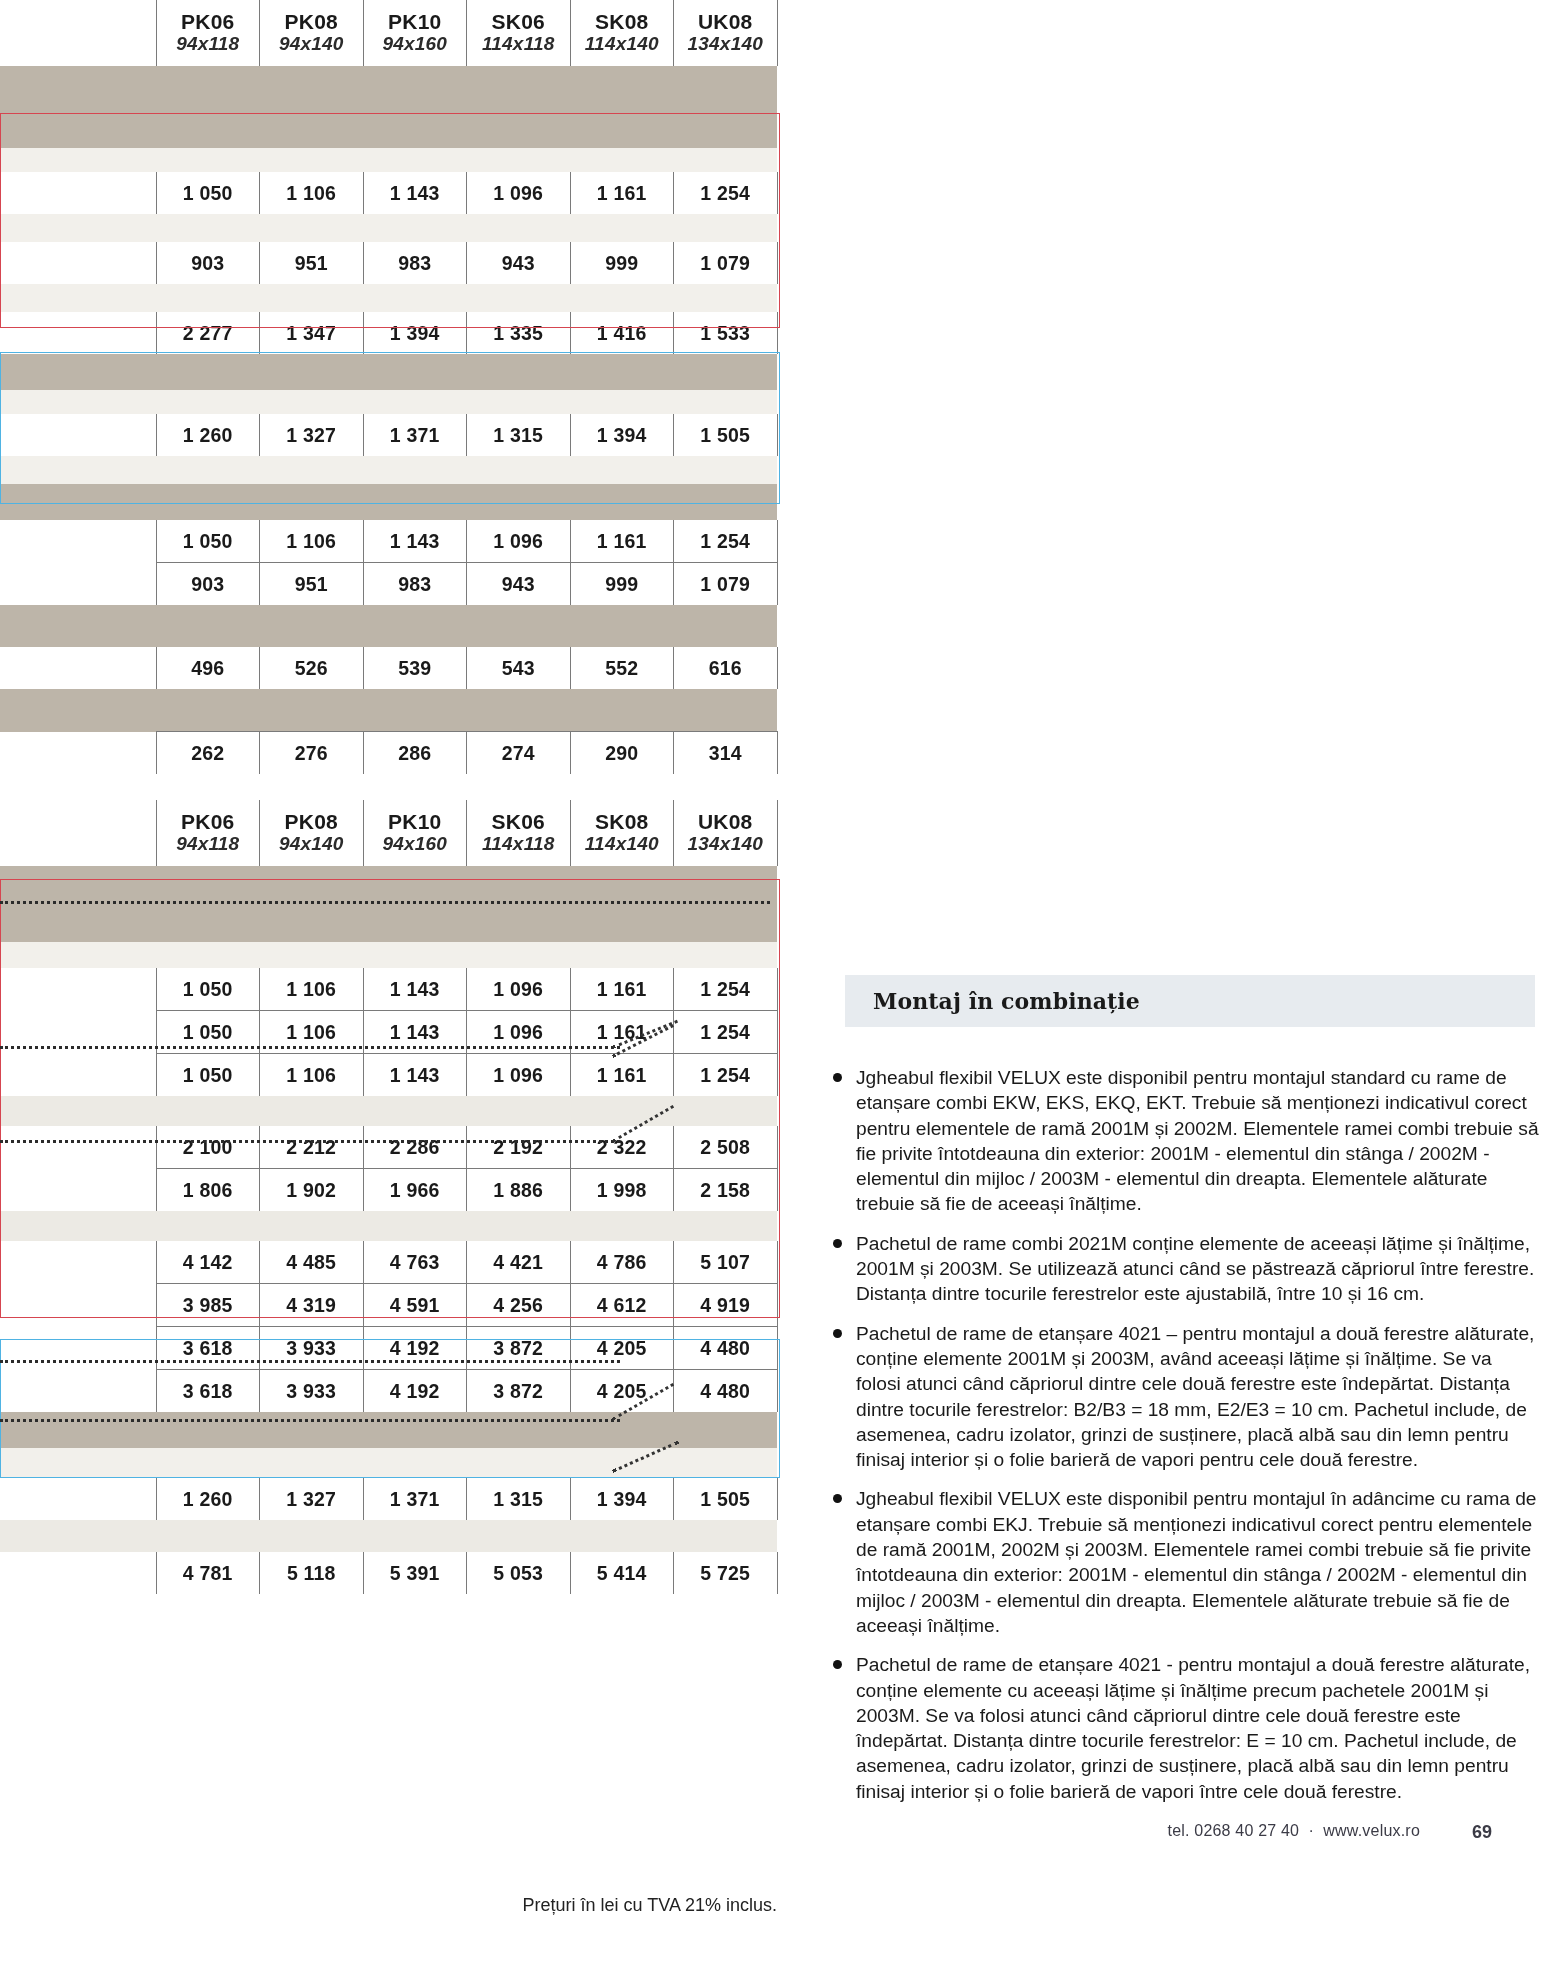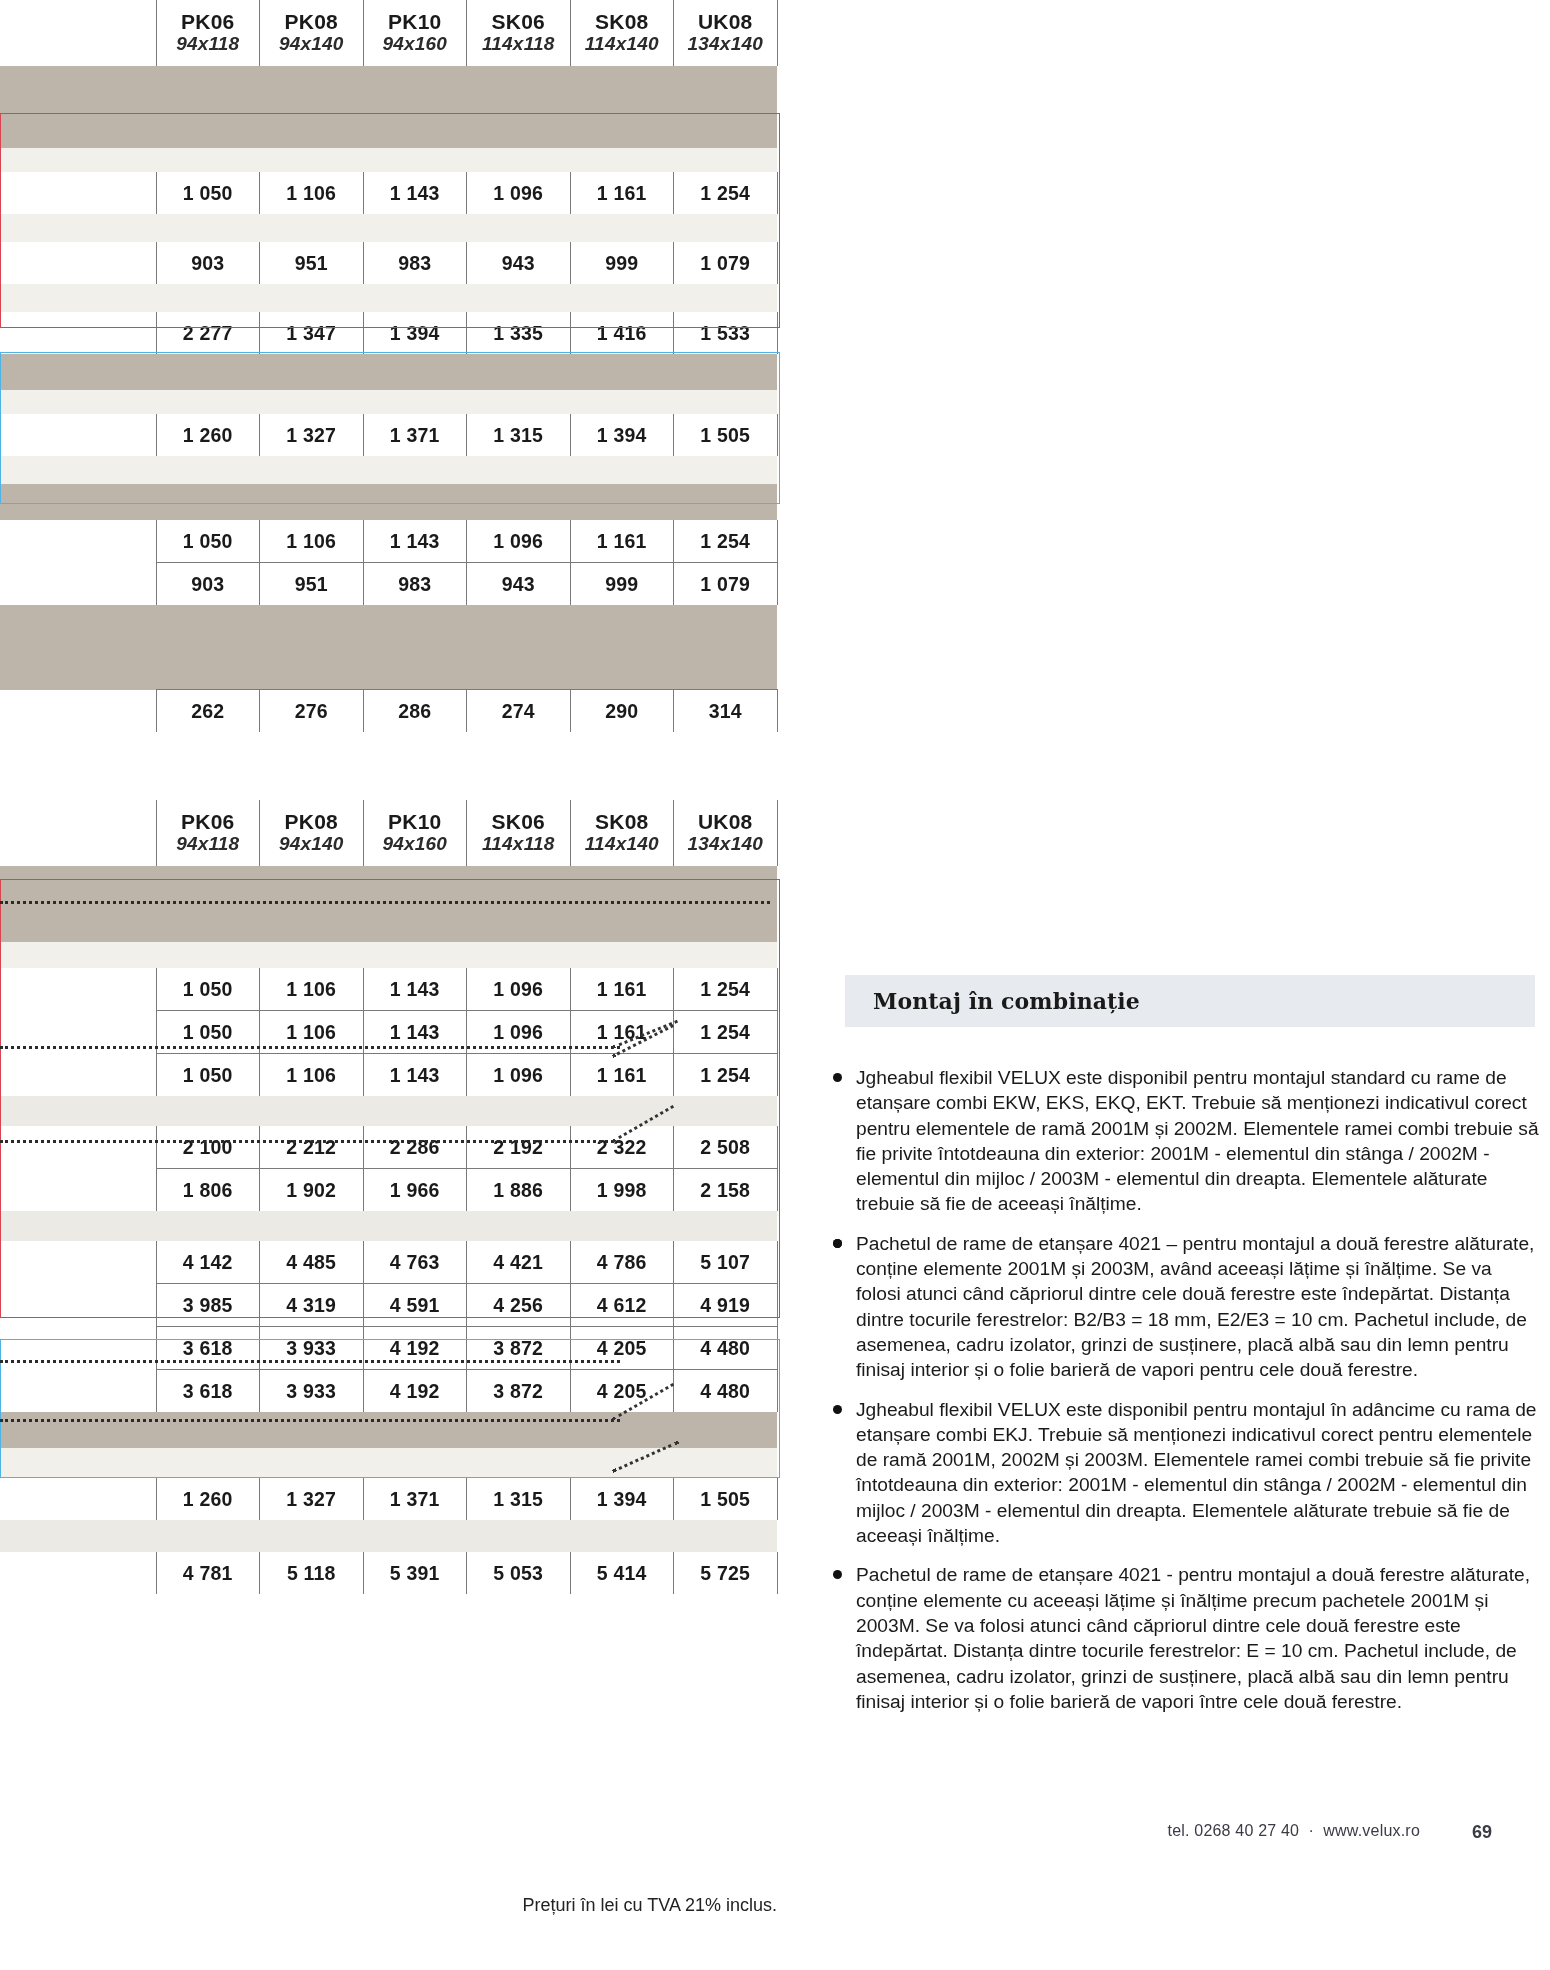--- a/index.html
+++ b/index.html
@@ -309,20 +309,29 @@
       </tr>
       <tr class="band">
         <td style="height: 42px;"></td>
         <td style="height: 42px;"></td>
         <td style="height: 42px;"></td>
         <td style="height: 42px;"></td>
         <td style="height: 42px;"></td>
         <td style="height: 42px;"></td>
         <td style="height: 42px;"></td>
       </tr>
+      <tr>
+        <td class="lblcell"></td>
+        <td class="v">496</td>
+        <td class="v">526</td>
+        <td class="v">539</td>
+        <td class="v">543</td>
+        <td class="v">552</td>
+        <td class="v last">616</td>
+      </tr>
       <tr class="band">
         <td style="height: 42px;"></td>
         <td style="height: 42px;"></td>
         <td style="height: 42px;"></td>
         <td style="height: 42px;"></td>
         <td style="height: 42px;"></td>
         <td style="height: 42px;"></td>
         <td style="height: 42px;"></td>
       </tr>
       <tr class="rowline">
@@ -576,21 +585,21 @@
 <div class="leader" style="left:612px;top:1418px;width:70px;transform:rotate(-30deg);"></div>
 <div class="leader" style="left:612px;top:1470px;width:72px;transform:rotate(-24deg);"></div>
 
 <div class="price-note">Prețuri în lei cu TVA 21% inclus.</div>
 
 <div class="panel-title">
   <span>Montaj în combinație</span>
 </div>
 <div class="bullets" id="bulletlist">
     <div class="bullet"><span class="dot"></span><span>Jgheabul flexibil VELUX este disponibil pentru montajul standard cu rame de etanșare combi EKW, EKS, EKQ, EKT. Trebuie să menționezi indicativul corect pentru elementele de ramă 2001M și 2002M. Elementele ramei combi trebuie să fie privite întotdeauna din exterior: 2001M - elementul din stânga / 2002M - elementul din mijloc / 2003M - elementul din dreapta. Elementele alăturate trebuie să fie de aceeași înălțime.</span></div>
-    <div class="bullet"><span class="dot"></span></div>
+    <div class="bullet"><span class="dot"></span><span>Pachetul de rame combi 2021M conține elemente de aceeași lățime și înălțime, 2001M și 2003M. Se utilizează atunci când se păstrează căpriorul între ferestre. Distanța dintre tocurile ferestrelor este ajustabilă, între 10 și 16 cm.</span></div>
     <div class="bullet"><span class="dot"></span><span>Pachetul de rame de etanșare 4021 – pentru montajul a două ferestre alăturate, conține elemente 2001M și 2003M, având aceeași lățime și înălțime. Se va folosi atunci când căpriorul dintre cele două ferestre este îndepărtat. Distanța dintre tocurile ferestrelor: B2/B3 = 18 mm, E2/E3 = 10 cm. Pachetul include, de asemenea, cadru izolator, grinzi de susținere, placă albă sau din lemn pentru finisaj interior și o folie barieră de vapori pentru cele două ferestre.</span></div>
     <div class="bullet"><span class="dot"></span><span>Jgheabul flexibil VELUX este disponibil pentru montajul în adâncime cu rama de etanșare combi EKJ. Trebuie să menționezi indicativul corect pentru elementele de ramă 2001M, 2002M și 2003M. Elementele ramei combi trebuie să fie privite întotdeauna din exterior: 2001M - elementul din stânga / 2002M - elementul din mijloc / 2003M - elementul din dreapta. Elementele alăturate trebuie să fie de aceeași înălțime.</span></div>
     <div class="bullet"><span class="dot"></span><span>Pachetul de rame de etanșare 4021 - pentru montajul a două ferestre alăturate, conține elemente cu aceeași lățime și înălțime precum pachetele 2001M și 2003M. Se va folosi atunci când căpriorul dintre cele două ferestre este îndepărtat. Distanța dintre tocurile ferestrelor: E = 10 cm. Pachetul include, de asemenea, cadru izolator, grinzi de susținere, placă albă sau din lemn pentru finisaj interior și o folie barieră de vapori între cele două ferestre.</span></div>
   </div>
 
 <div class="footer">
   <div class="ft">
     <span>tel. 0268 40 27 40</span>
     &nbsp;<span>·</span>&nbsp;
     <span>www.velux.ro</span>

